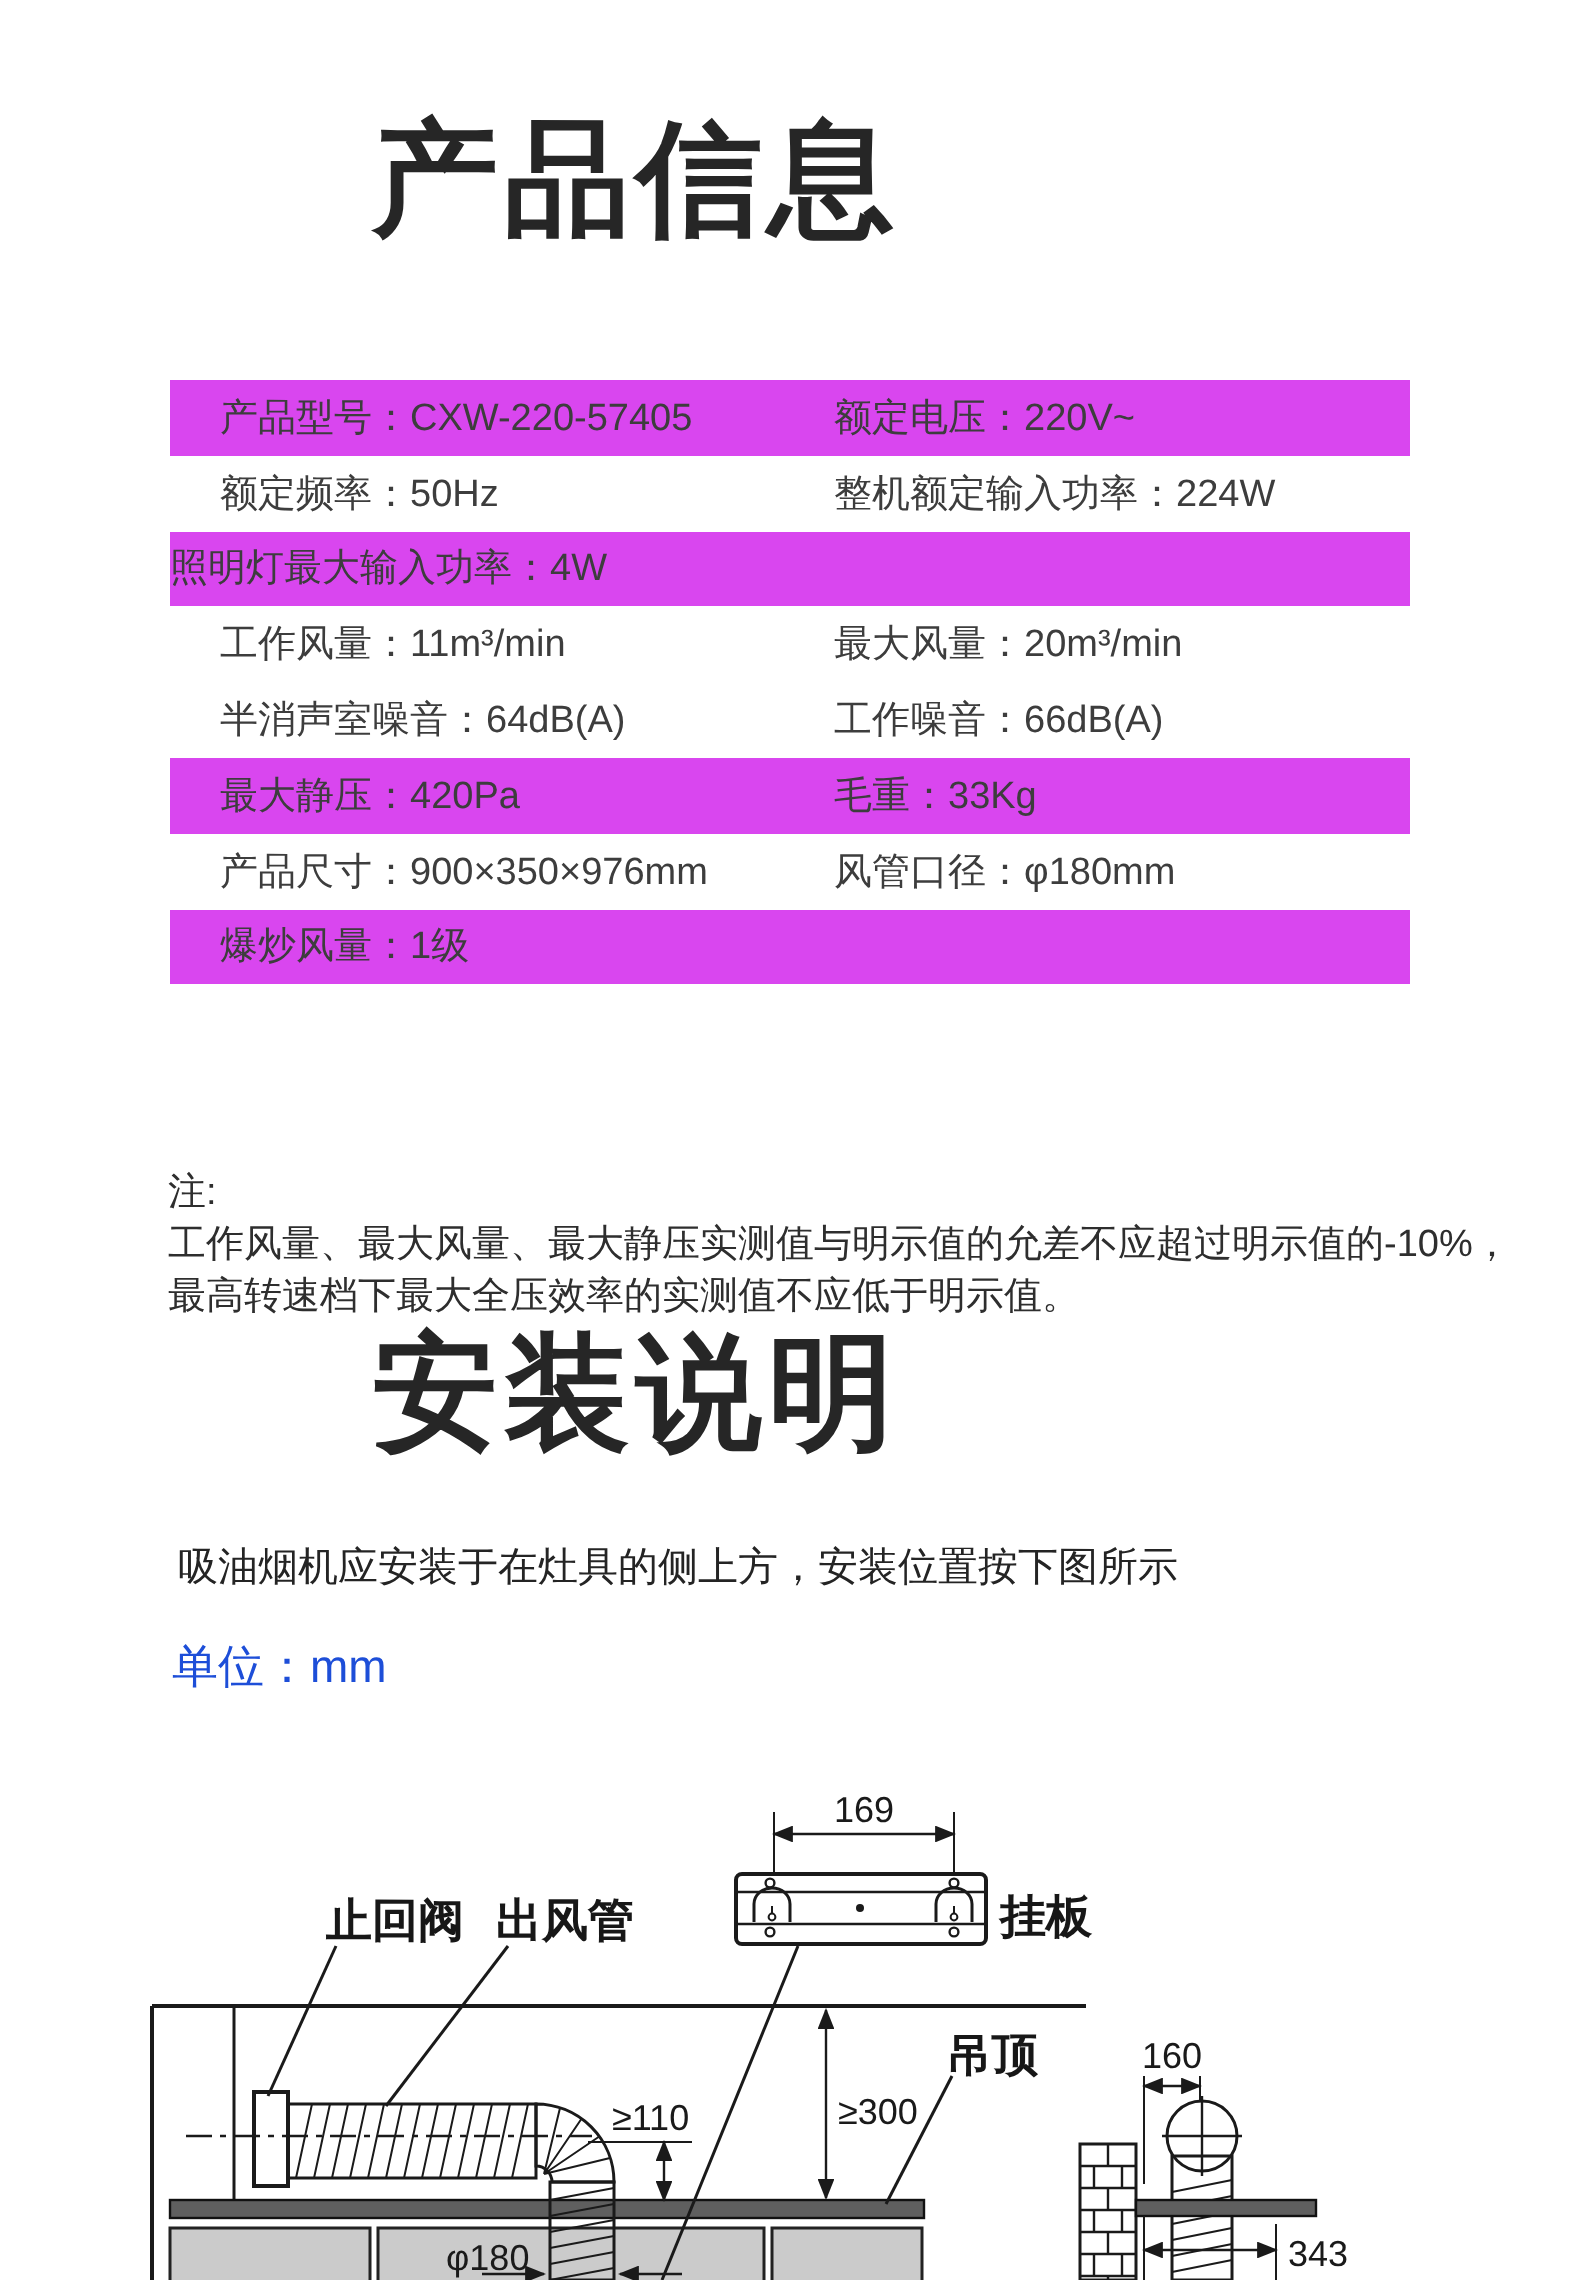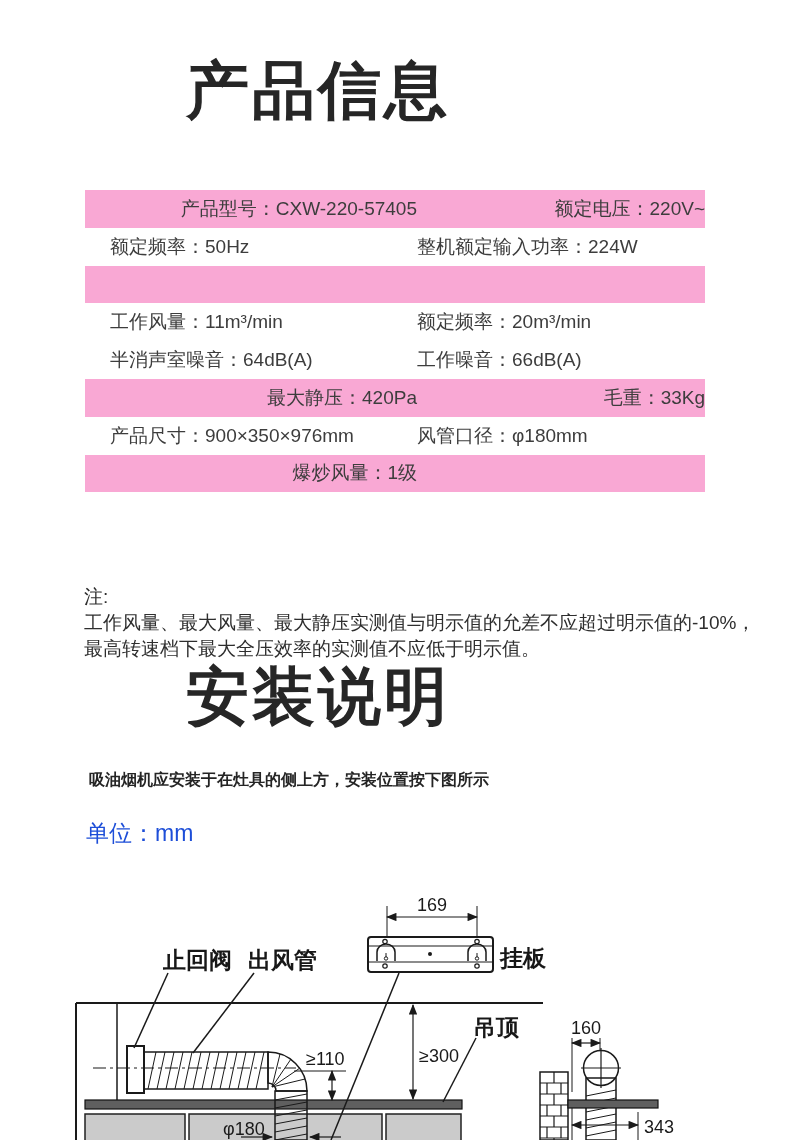--- a/index.html
+++ b/index.html
@@ -4,26 +4,26 @@
 <style>
   html,body{margin:0;padding:0;background:#fff;}
   .canvas{position:relative;width:790px;height:1140px;background:#ffffff;overflow:hidden;
           font-family:"Liberation Sans","DejaVu Sans",sans-serif;}
   .big-title{position:absolute;left:0;width:636px;text-align:center;
              font-size:63px;font-weight:900;color:#262626;letter-spacing:3px;line-height:1.15;}
   #title-product{top:54px;}
   #title-install{top:666px;font-family:Liberation Mono, monospace;}
   .spec{position:absolute;left:85px;top:190px;width:620px;}
   .srow{display:flex;height:37.8px;align-items:center;font-size:19px;color:#3d3d3d;background:#ffffff;}
-  .srow.g{background:#f9a8d4;text-align:right;}
+  .srow.g{background:#d946ef;}
   .c1{width:332px;padding-left:25px;box-sizing:border-box;white-space:nowrap;}
   .c2{flex:1;white-space:nowrap;}
   .notes{position:absolute;left:84px;top:584px;font-size:19px;color:#2e2e2e;line-height:26px;}
   .notes div{white-space:nowrap;}
-  .desc{position:absolute;left:89px;top:770px;font-size:16px;color:#242424;white-space:nowrap;font-weight:bold;}
+  .desc{position:absolute;left:89px;top:770px;font-size:20px;color:#242424;white-space:nowrap;}
   .unit{position:absolute;left:86px;top:818px;font-size:23px;color:#1d4ed8;white-space:nowrap;}
   .diagram{position:absolute;left:0;top:870px;}
   .dg{stroke:#1a1a1a;fill:none;}
   .dim-t{font-size:18px;fill:#1a1a1a;}
   .lbl-t{font-size:23px;font-weight:bold;fill:#171717;}
 </style>
 </head>
 <body>
 
 <div class="canvas">
@@ -33,24 +33,25 @@
   <div class="spec">
     <div class="srow g">
       <span class="c1">产品型号：CXW-220-57405</span>
       <span class="c2">额定电压：220V~</span>
     </div>
     <div class="srow">
       <span class="c1">额定频率：50Hz</span>
       <span class="c2">整机额定输入功率：224W</span>
     </div>
     <div class="srow g">
+      <span class="c2">照明灯最大输入功率：4W</span>
     </div>
     <div class="srow">
       <span class="c1">工作风量：11m³/min</span>
-      <span class="c2">额定频率：20m³/min</span>
+      <span class="c2">最大风量：20m³/min</span>
     </div>
     <div class="srow">
       <span class="c1">半消声室噪音：64dB(A)</span>
       <span class="c2">工作噪音：66dB(A)</span>
     </div>
     <div class="srow g">
       <span class="c1">最大静压：420Pa</span>
       <span class="c2">毛重：33Kg</span>
     </div>
     <div class="srow">

